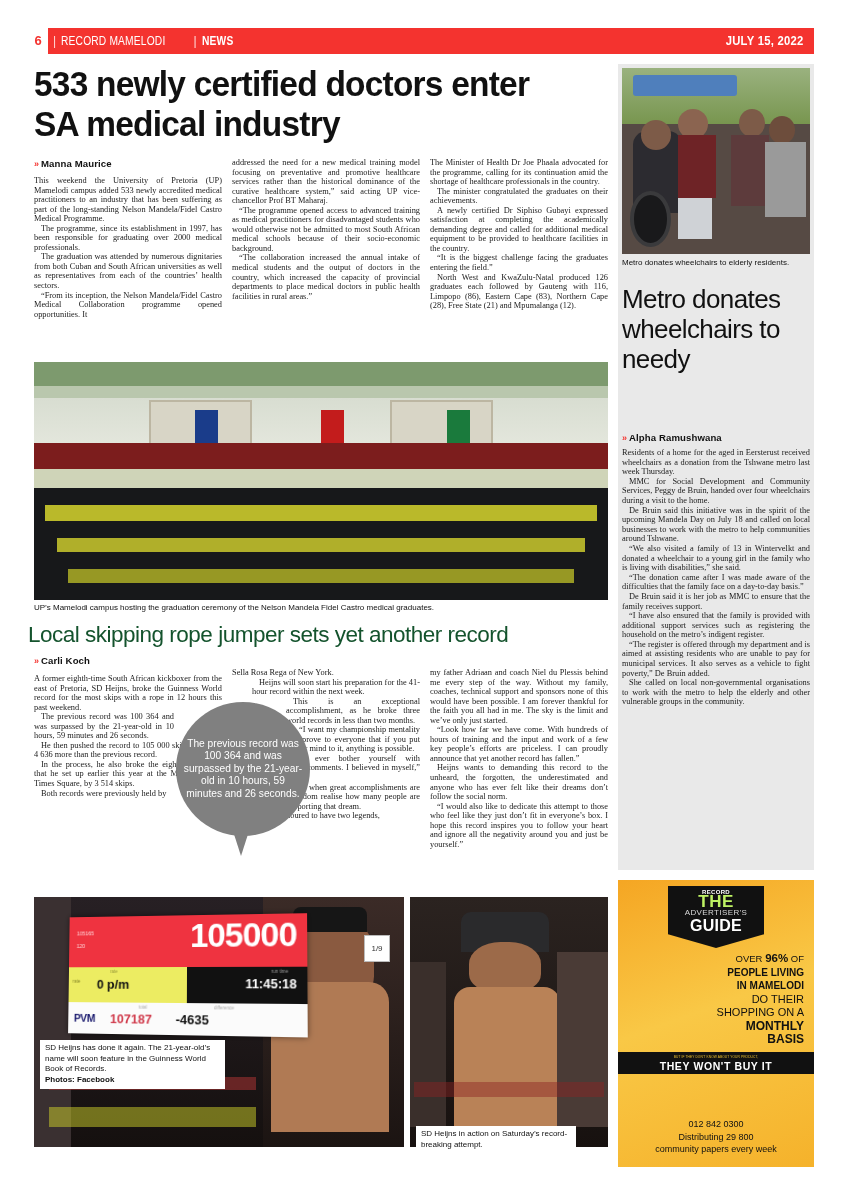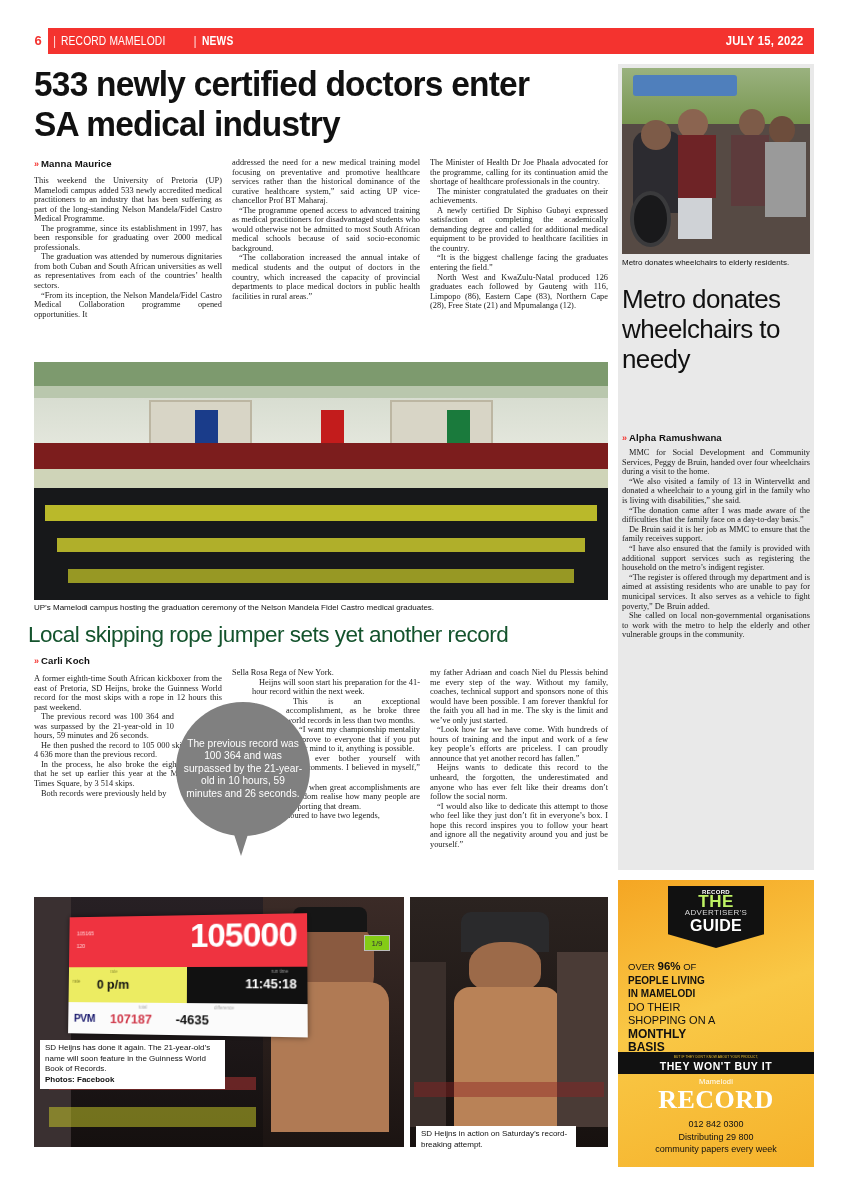--- a/index.html
+++ b/index.html
@@ -164,21 +164,21 @@
   }
   .ad-badge .adv {
     color:#d8d8d8; font-family:"Liberation Sans",sans-serif;
     font-size:8px; line-height:10px; letter-spacing:0.4px;
   }
   .ad-badge .guide {
     color:#fff; font-family:"Liberation Sans",sans-serif; font-weight:bold;
     font-size:16px; line-height:15px; letter-spacing:0.3px;
   }
   .ad-copy {
-    position:absolute; left:10px; top:80px; width:176px; text-align:left;
+    position:absolute; left:10px; top:72px; width:176px; text-align:right;
     font-family:"Liberation Sans", sans-serif; color:#111;
   }
   .ad-copy div { line-height:13.5px; }
   .ad-l1 { font-size:9.5px; }
   .ad-l1 b { font-size:11.5px; }
   .ad-l2, .ad-l3 { font-size:10px; font-weight:bold; }
   .ad-l4, .ad-l5 { font-size:11px; }
   .ad-l6, .ad-l7 { font-size:12px; font-weight:bold; line-height:15px; }
   .ad-black {
     position:absolute; left:0; top:172px; width:196px; height:22px;
@@ -254,22 +254,22 @@
   .sb-bot .pvm {
     margin-left:6px; color:#1a1a6e; font-family:"Liberation Sans",serif;
     font-weight:bold; font-size:11px; letter-spacing:-0.5px;
   }
   .sb-bot .n1 { margin-left:16px; color:#d03a4b; font-family:"Liberation Sans",sans-serif; font-weight:bold; font-size:13px; }
   .sb-bot .n2 { margin-left:24px; color:#111; font-family:"Liberation Sans",sans-serif; font-weight:bold; font-size:13px; }
   .sb-bot .t1 { position:absolute; left:74px; top:2px; color:#aaa; font-family:"Liberation Sans",sans-serif; font-size:4.5px;}
   .sb-bot .t2 { position:absolute; left:150px; top:2px; color:#aaa; font-family:"Liberation Sans",sans-serif; font-size:4.5px;}
 
   .ringbox {
-    position:absolute; right:14px; top:38px; width:26px; height:16px;
-    background:#84cc16; border:1px solid #bbb;
+    position:absolute; right:14px; top:38px; width:26px; height:27px;
+    background:#ffffff; border:1px solid #bbb;
     color:#333; font-family:"Liberation Sans",sans-serif; font-size:8px;
     display:flex; align-items:center; justify-content:center;
   }
 
   
   .scene { position:absolute; inset:0; }
 </style>
 </head>
 <body>
 
@@ -297,21 +297,21 @@
       <p class="first">This weekend the University of Pretoria (UP) Mamelodi campus added 533 newly accredited medical practitioners to an industry that has been suffering as part of the long-standing Nelson Mandela/Fidel Castro Medical Programme.</p>
       <p>The programme, since its establishment in 1997, has been responsible for graduating over 2000 medical professionals.</p>
       <p>The graduation was attended by numerous dignitaries from both Cuban and South African universities as well as representatives from each of the countries’ health sectors.</p>
       <p>“From its inception, the Nelson Mandela/Fidel Castro Medical Collaboration programme opened opportunities. It</p>
     </div>
   </div>
 
   <div class="col" id="a1c2">
     <div class="body">
       <p class="first">addressed the need for a new medical training model focusing on preventative and promotive healthcare services rather than the historical dominance of the curative healthcare system,” said acting UP vice-chancellor Prof BT Maharaj.</p>
-      <p>“The programme opened access to advanced training as medical practitioners for disadvantaged students who would otherwise not be admitted to most South African medical schools because of said socio-economic background.</p>
+      <p>“The programme opened access to advanced training as medical practitioners for disadvantaged students who would otherwise not be admitted to most South African medical schools because of their socio-economic background.</p>
       <p>“The collaboration increased the annual intake of medical students and the output of doctors in the country, which increased the capacity of provincial departments to place medical doctors in public health facilities in rural areas.”</p>
     </div>
   </div>
 
   <div class="col" id="a1c3">
     <div class="body">
       <p class="first">The Minister of Health Dr Joe Phaala advocated for the programme, calling for its continuation amid the shortage of healthcare professionals in the country.</p>
       <p>The minister congratulated the graduates on their achievements.</p>
       <p>A newly certified Dr Siphiso Gubayi expressed satisfaction at completing the academically demanding degree and called for additional medical equipment to be provided to healthcare facilities in the country.</p>
       <p>“It is the biggest challenge facing the graduates entering the field.”</p>
@@ -370,21 +370,21 @@
       <p style="padding-left:44px;">“Don’t ever bother yourself with negative comments. I believed in myself,” he said.</p>
       <p style="padding-left:14px;">Heijns said that when great accomplishments are achieved, we seldom realise how many people are involved in supporting that dream.</p>
       <p>“I am truly honoured to have two legends,</p>
     </div>
   </div>
 
   <div class="col" id="a2c3">
     <div class="body">
       <p class="first">my father Adriaan and coach Niel du Plessis behind me every step of the way. Without my family, coaches, technical support and sponsors none of this would have been possible. I am forever thankful for the faith you all had in me. The sky is the limit and we’ve only just started.</p>
       <p>“Look how far we have come. With hundreds of hours of training and the input and work of a few key people’s efforts are priceless. I can proudly announce that yet another record has fallen.”</p>
-      <p>Heijns wants to dedicate this record to the unheard, the forgotten, the underestimated and anyone who has ever felt like their dreams don’t follow the social norm.</p>
+      <p>Heijns wants to demanding this record to the unheard, the forgotten, the underestimated and anyone who has ever felt like their dreams don’t follow the social norm.</p>
       <p>“I would also like to dedicate this attempt to those who feel like they just don’t fit in everyone’s box. I hope this record inspires you to follow your heart and ignore all the negativity around you and just be yourself.”</p>
     </div>
   </div>
 
   <div class="rail"></div>
   <div class="rail-photo">
     <div class="scene">
       <div style="position:absolute;left:0;top:0;width:100%;height:30%;background:linear-gradient(#9ab27f,#78964f);"></div>
       <div style="position:absolute;left:6%;top:4%;width:55%;height:11%;background:#4f7fbc;border-radius:3px;"></div>
       <div style="position:absolute;left:0;top:30%;width:100%;height:70%;background:#564a44;"></div>
@@ -400,21 +400,23 @@
       <div style="position:absolute;left:30%;top:70%;width:18%;height:22%;background:#cfd2d6;"></div>
     </div>
   </div>
   <div class="cap cap-rail">Metro donates wheelchairs to elderly residents.</div>
   <div class="head-rail">Metro donates wheelchairs to needy</div>
   <div class="byline byline-rail">
     <span class="chev">»</span>
     <span>Alpha Ramushwana</span>
   </div>
   <div id="railbody">
+    <p class="first">Residents of a home for the aged in Eersterust received wheelchairs as a donation from the Tshwane metro last week Thursday.</p>
     <p>MMC for Social Development and Community Services, Peggy de Bruin, handed over four wheelchairs during a visit to the home.</p>
+    <p>De Bruin said this initiative was in the spirit of the upcoming Mandela Day on July 18 and called on local businesses to work with the metro to help communities around Tshwane.</p>
     <p>“We also visited a family of 13 in Wintervelkt and donated a wheelchair to a young girl in the family who is living with disabilities,” she said.</p>
     <p>“The donation came after I was made aware of the difficulties that the family face on a day-to-day basis.”</p>
     <p>De Bruin said it is her job as MMC to ensure that the family receives support.</p>
     <p>“I have also ensured that the family is provided with additional support services such as registering the household on the metro’s indigent register.</p>
     <p>“The register is offered through my department and is aimed at assisting residents who are unable to pay for municipal services. It also serves as a vehicle to fight poverty,” De Bruin added.</p>
     <p>She called on local non-governmental organisations to work with the metro to help the elderly and other vulnerable groups in the community.</p>
   </div>
 
   <div class="ad">
     <div class="ad-badge">
@@ -428,24 +430,20 @@
       <div class="ad-l2">PEOPLE LIVING</div>
       <div class="ad-l3">IN MAMELODI</div>
       <div class="ad-l4">DO THEIR</div>
       <div class="ad-l5">SHOPPING ON A</div>
       <div class="ad-l6">MONTHLY</div>
       <div class="ad-l7">BASIS</div>
     </div>
     <div class="ad-black">
       <div class="tiny">BUT IF THEY DON'T KNOW ABOUT YOUR PRODUCT,</div>
       <div class="big">THEY WON'T BUY IT</div>
-    </div>
-    <div class="ad-logo">
-      <div class="sub">Mamelodi</div>
-      <div class="main">RECORD</div>
     </div>
     <div class="ad-contact">
       <div>012 842 0300</div>
       <div>Distributing 29 800</div>
       <div>community papers every week</div>
     </div>
   </div>
 
   <div class="photoA">
     <div class="scene">

